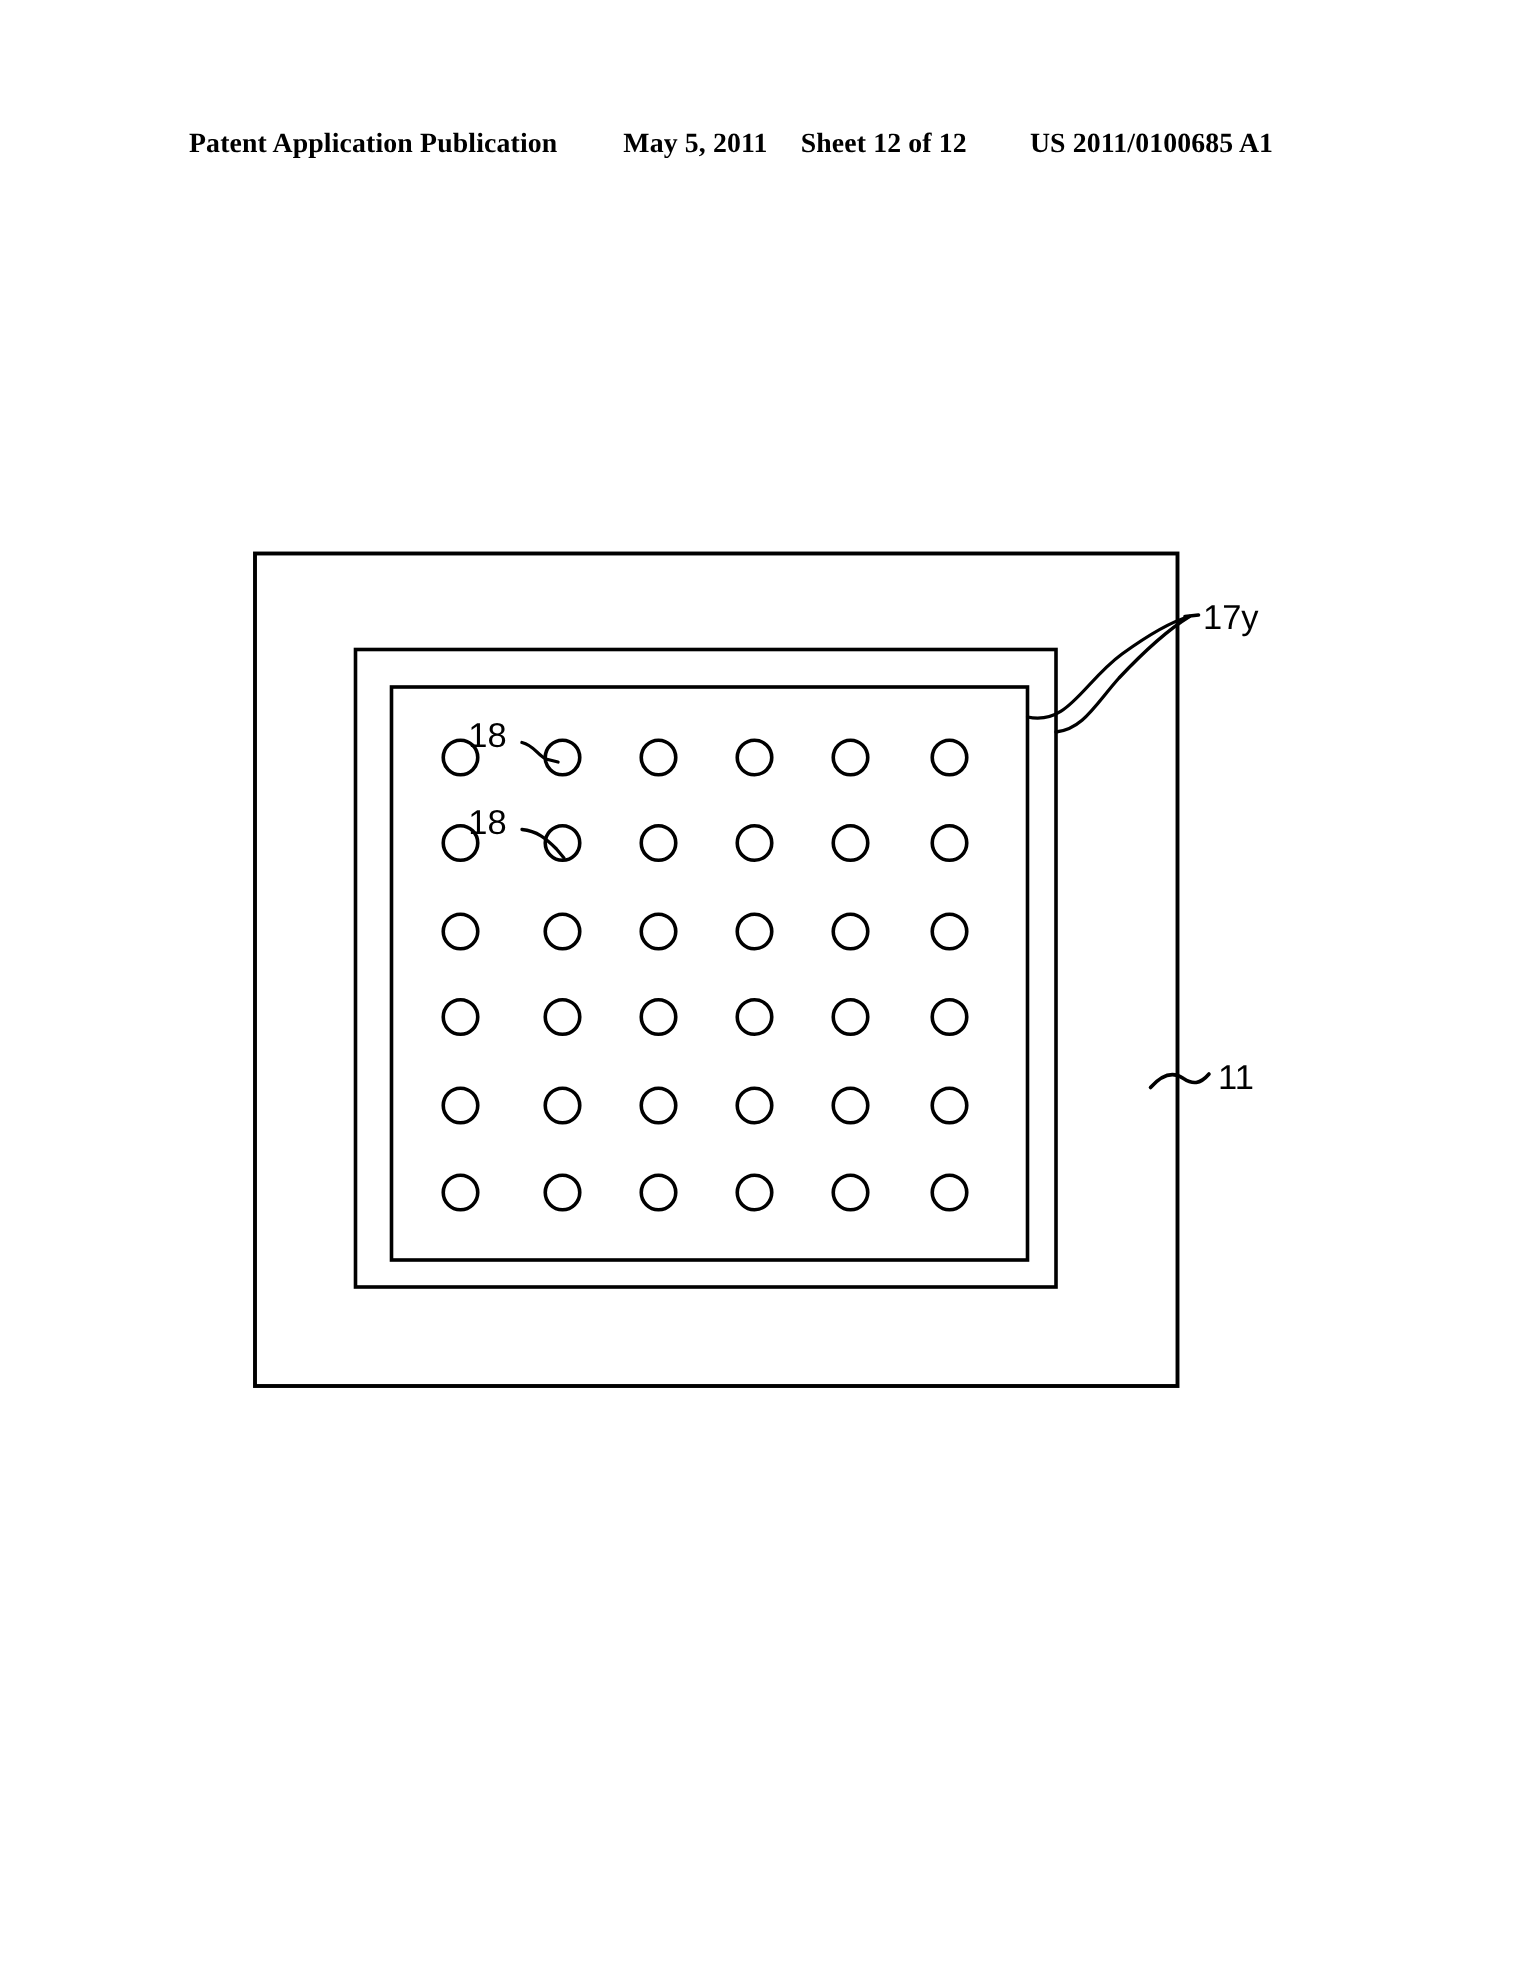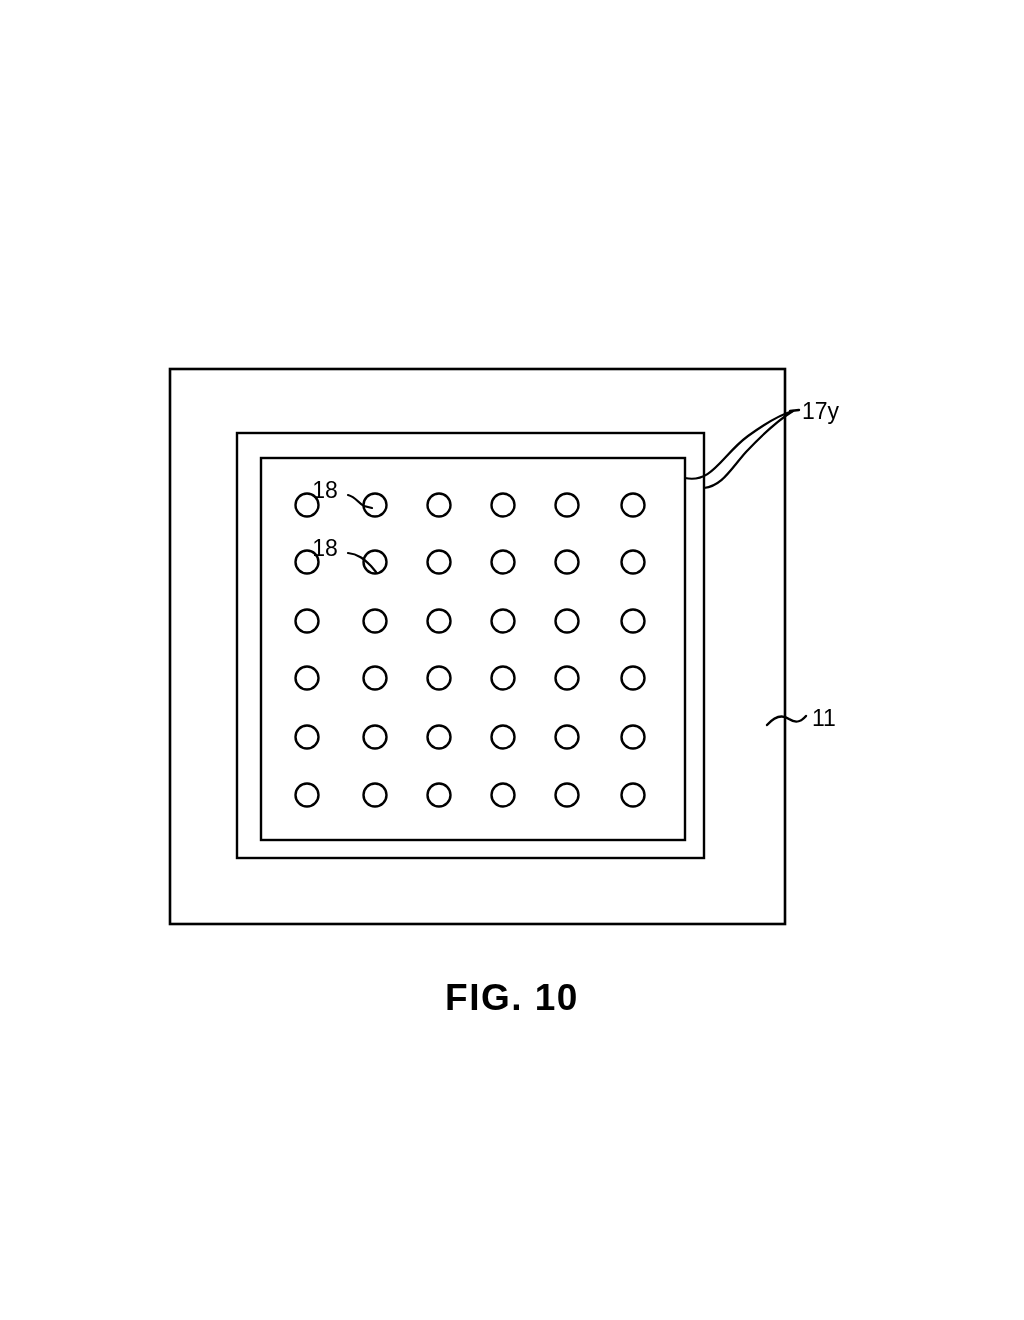--- a/index.html
+++ b/index.html
@@ -79,20 +79,26 @@
     font-weight: normal;
     font-size: 23px;
     fill: #000000;
   }
 </style>
 </head>
 <body>
 
 <div id="page">
 
+  <div id="page-header">
+    <span class="hdr-pub">Patent Application Publication</span>
+    <span class="hdr-date">May 5, 2011</span>
+    <span class="hdr-sheet">Sheet 12 of 12</span>
+    <span class="hdr-docnum">US 2011/0100685 A1</span>
+  </div>
 
   <div id="figure">
     <svg id="figure-svg" width="1024" height="1320" viewBox="0 0 1024 1320" xmlns="http://www.w3.org/2000/svg">
 
       <rect x="170" y="369" width="615" height="555" fill="none" stroke="#000000" stroke-width="2.6"></rect>
 
       <rect x="237" y="433" width="467" height="425" fill="none" stroke="#000000" stroke-width="2.4"></rect>
 
       <rect x="261" y="458" width="424" height="382" fill="none" stroke="#000000" stroke-width="2.4"></rect>
 
@@ -153,16 +159,15 @@
 
       <text class="ref-label" x="802" y="419" text-anchor="start">17y</text>
 
       <text class="ref-label" x="812" y="726" text-anchor="start">11</text>
 
       <text class="ref-label" x="325" y="498" text-anchor="middle">18</text>
 
       <text class="ref-label" x="325" y="556" text-anchor="middle">18</text>
     </svg>
 
-    <div id="figure-caption">FIG. 10</div>
   </div>
 
 </div>
 
 </body></html>

